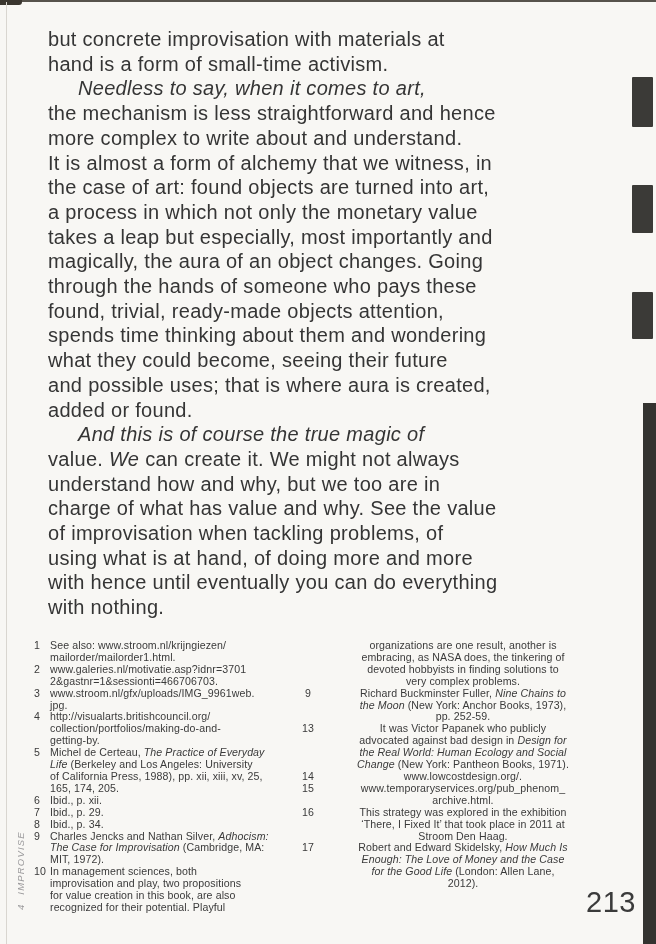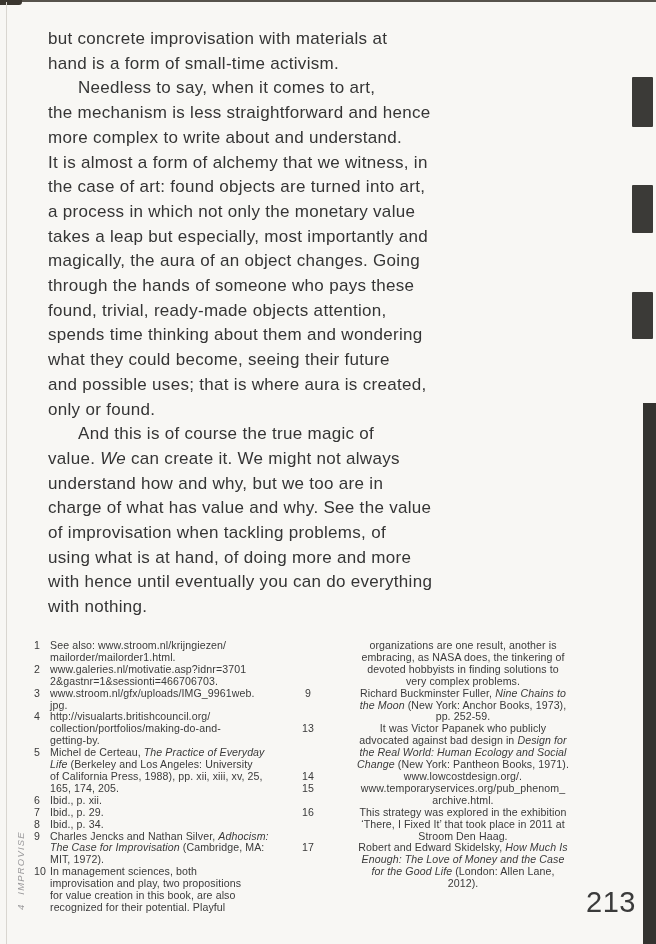--- a/index.html
+++ b/index.html
@@ -21,24 +21,24 @@
   .corner-mark {
     position: absolute; top: 0; left: 0; width: 22px; height: 5px;
     background: #3a362f; border-radius: 0 0 3px 0;
   }
   .left-edge {
     position: absolute; top: 2px; left: 6px; width: 1px; height: 942px;
     background: #d9d6d0;
   }
   .body-text {
     position: absolute; left: 48px; top: 27px; width: 545px;
-    font-size: 17px; color: #353535; letter-spacing: 0.3px;
+    font-size: 20px; color: #353535; letter-spacing: 0.3px;
   }
   .line { line-height: 24.7px; white-space: nowrap; }
-  .indent { padding-left: 30px; }
+  .indent { padding-left: 30px; font-style: italic; }
   .footnotes {
     position: absolute; top: 640px;
     font-size: 10.6px; color: #3a3a3a; letter-spacing: 0.1px;
   }
   .fn-col-left  { left: 34px;  width: 272px; }
   .fn-col-right { left: 300px; width: 310px; text-align: center; }
   .fn { display: flex; }
   .fn-num { width: 16px; flex: none; line-height: 11.9px; }
   .fn-text { flex: 1; }
   .fn-line { line-height: 11.9px; white-space: nowrap; }
@@ -81,21 +81,21 @@
       <div class="line">It is almost a form of alchemy that we witness, in</div>
       <div class="line">the case of art: found objects are turned into art,</div>
       <div class="line">a process in which not only the monetary value</div>
       <div class="line">takes a leap but especially, most importantly and</div>
       <div class="line">magically, the aura of an object changes. Going</div>
       <div class="line">through the hands of someone who pays these</div>
       <div class="line">found, trivial, ready-made objects attention,</div>
       <div class="line">spends time thinking about them and wondering</div>
       <div class="line">what they could become, seeing their future</div>
       <div class="line">and possible uses; that is where aura is created,</div>
-      <div class="line">only or found.</div>
+      <div class="line">added or found.</div>
       <div class="line indent">And this is of course the true magic of</div>
       <div class="line">value. <i>We</i> can create it. We might not always</div>
       <div class="line">understand how and why, but we too are in</div>
       <div class="line">charge of what has value and why. See the value</div>
       <div class="line">of improvisation when tackling problems, of</div>
       <div class="line">using what is at hand, of doing more and more</div>
       <div class="line">with hence until eventually you can do everything</div>
       <div class="line">with nothing.</div>
     </div>
 

